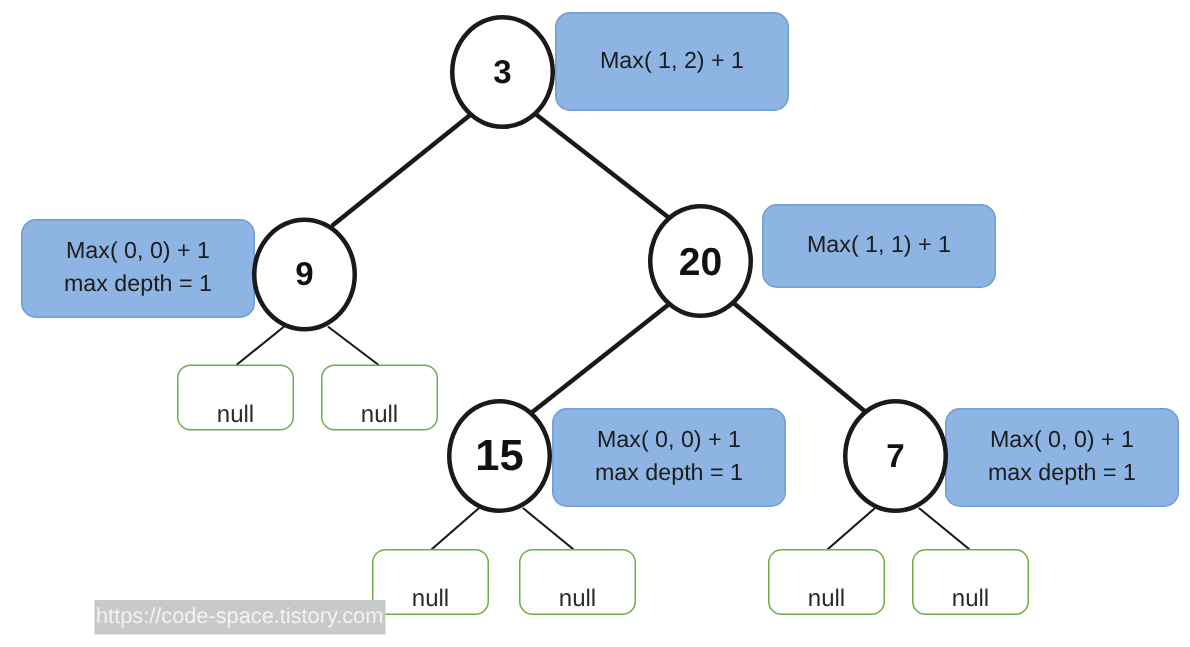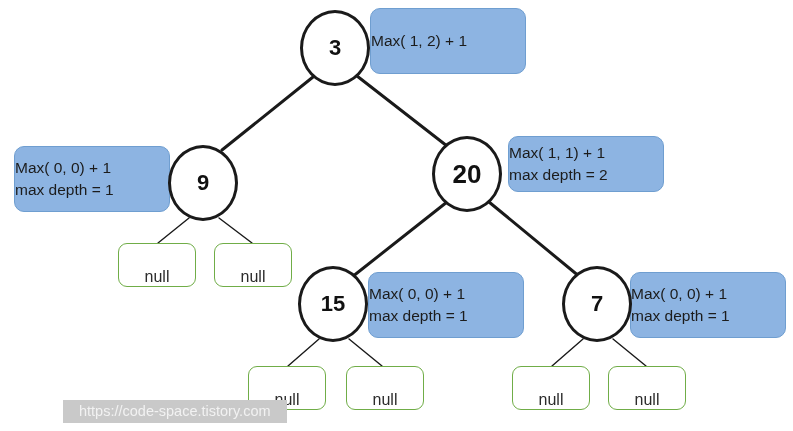--- a/index.html
+++ b/index.html
@@ -49,35 +49,35 @@
     z-index: 3;
   }
   .callout {
     position: absolute;
     box-sizing: border-box;
     background: #8db4e2;
     border: 1px solid #6f9ed0;
     border-radius: 10px;
     display: flex;
     flex-direction: column;
-    align-items: flex-start;
+    align-items: center;
     justify-content: center;
     color: #1c1c1c;
     font-size: 15.5px;
     line-height: 1.45;
     z-index: 2;
     text-align: center;
   }
   .callout .l1, .callout .l2 { white-space: pre; }
   #watermark {
     position: absolute;
     left: 63px;
     top: 400px;
     height: 23px;
-    padding: 0 16px;
+    padding: 0 1px;
     background: #c9c9c9;
     color: #f2f2f2;
     font-size: 14.5px;
     line-height: 23px;
     white-space: nowrap;
     z-index: 5;
   }
 </style>
 </head>
 <body>
@@ -104,21 +104,21 @@
   <div id="nodes-layer">
       <div class="node" style="left: 300px; top: 10px; width: 70px; height: 76px; font-size: 22px;">
         <span>3</span>
       </div>
       <div class="node" style="left: 168px; top: 145px; width: 70px; height: 76px; font-size: 22px;">
         <span>9</span>
       </div>
       <div class="node" style="left: 432px; top: 136px; width: 70px; height: 76px; font-size: 26px;">
         <span>20</span>
       </div>
-      <div class="node" style="left: 298px; top: 266px; width: 70px; height: 76px; font-size: 22px;">
+      <div class="node" style="left: 298px; top: 266px; width: 70px; height: 76px; font-size: 29px;">
         <span>15</span>
       </div>
       <div class="node" style="left: 562px; top: 266px; width: 70px; height: 76px; font-size: 22px;">
         <span>7</span>
       </div>
     </div>
   <div id="nulls-layer">
       <div class="nullbox" style="left: 118px; top: 243px; width: 78px; height: 44px;">
         <span>null</span>
       </div>
@@ -141,21 +141,20 @@
   <div id="callouts-layer">
       <div class="callout" style="left: 370px; top: 8px; width: 156px; height: 66px; background: rgb(141, 180, 226); border-color: rgb(111, 158, 208);">
         <div class="l1">Max( 1, 2) + 1</div>
       </div>
       <div class="callout" style="left: 14px; top: 146px; width: 156px; height: 66px; background: rgb(141, 180, 226); border-color: rgb(111, 158, 208);">
         <div class="l1">Max( 0, 0) + 1</div>
         <div class="l2">max depth = 1</div>
       </div>
       <div class="callout" style="left: 508px; top: 136px; width: 156px; height: 56px; background: rgb(141, 180, 226); border-color: rgb(111, 158, 208);">
         <div class="l1">Max( 1, 1) + 1</div>
-        <div class="l2">max depth = 2</div>
       </div>
       <div class="callout" style="left: 368px; top: 272px; width: 156px; height: 66px; background: rgb(141, 180, 226); border-color: rgb(111, 158, 208);">
         <div class="l1">Max( 0, 0) + 1</div>
         <div class="l2">max depth = 1</div>
       </div>
       <div class="callout" style="left: 630px; top: 272px; width: 156px; height: 66px; background: rgb(141, 180, 226); border-color: rgb(111, 158, 208);">
         <div class="l1">Max( 0, 0) + 1</div>
         <div class="l2">max depth = 1</div>
       </div>
     </div>

